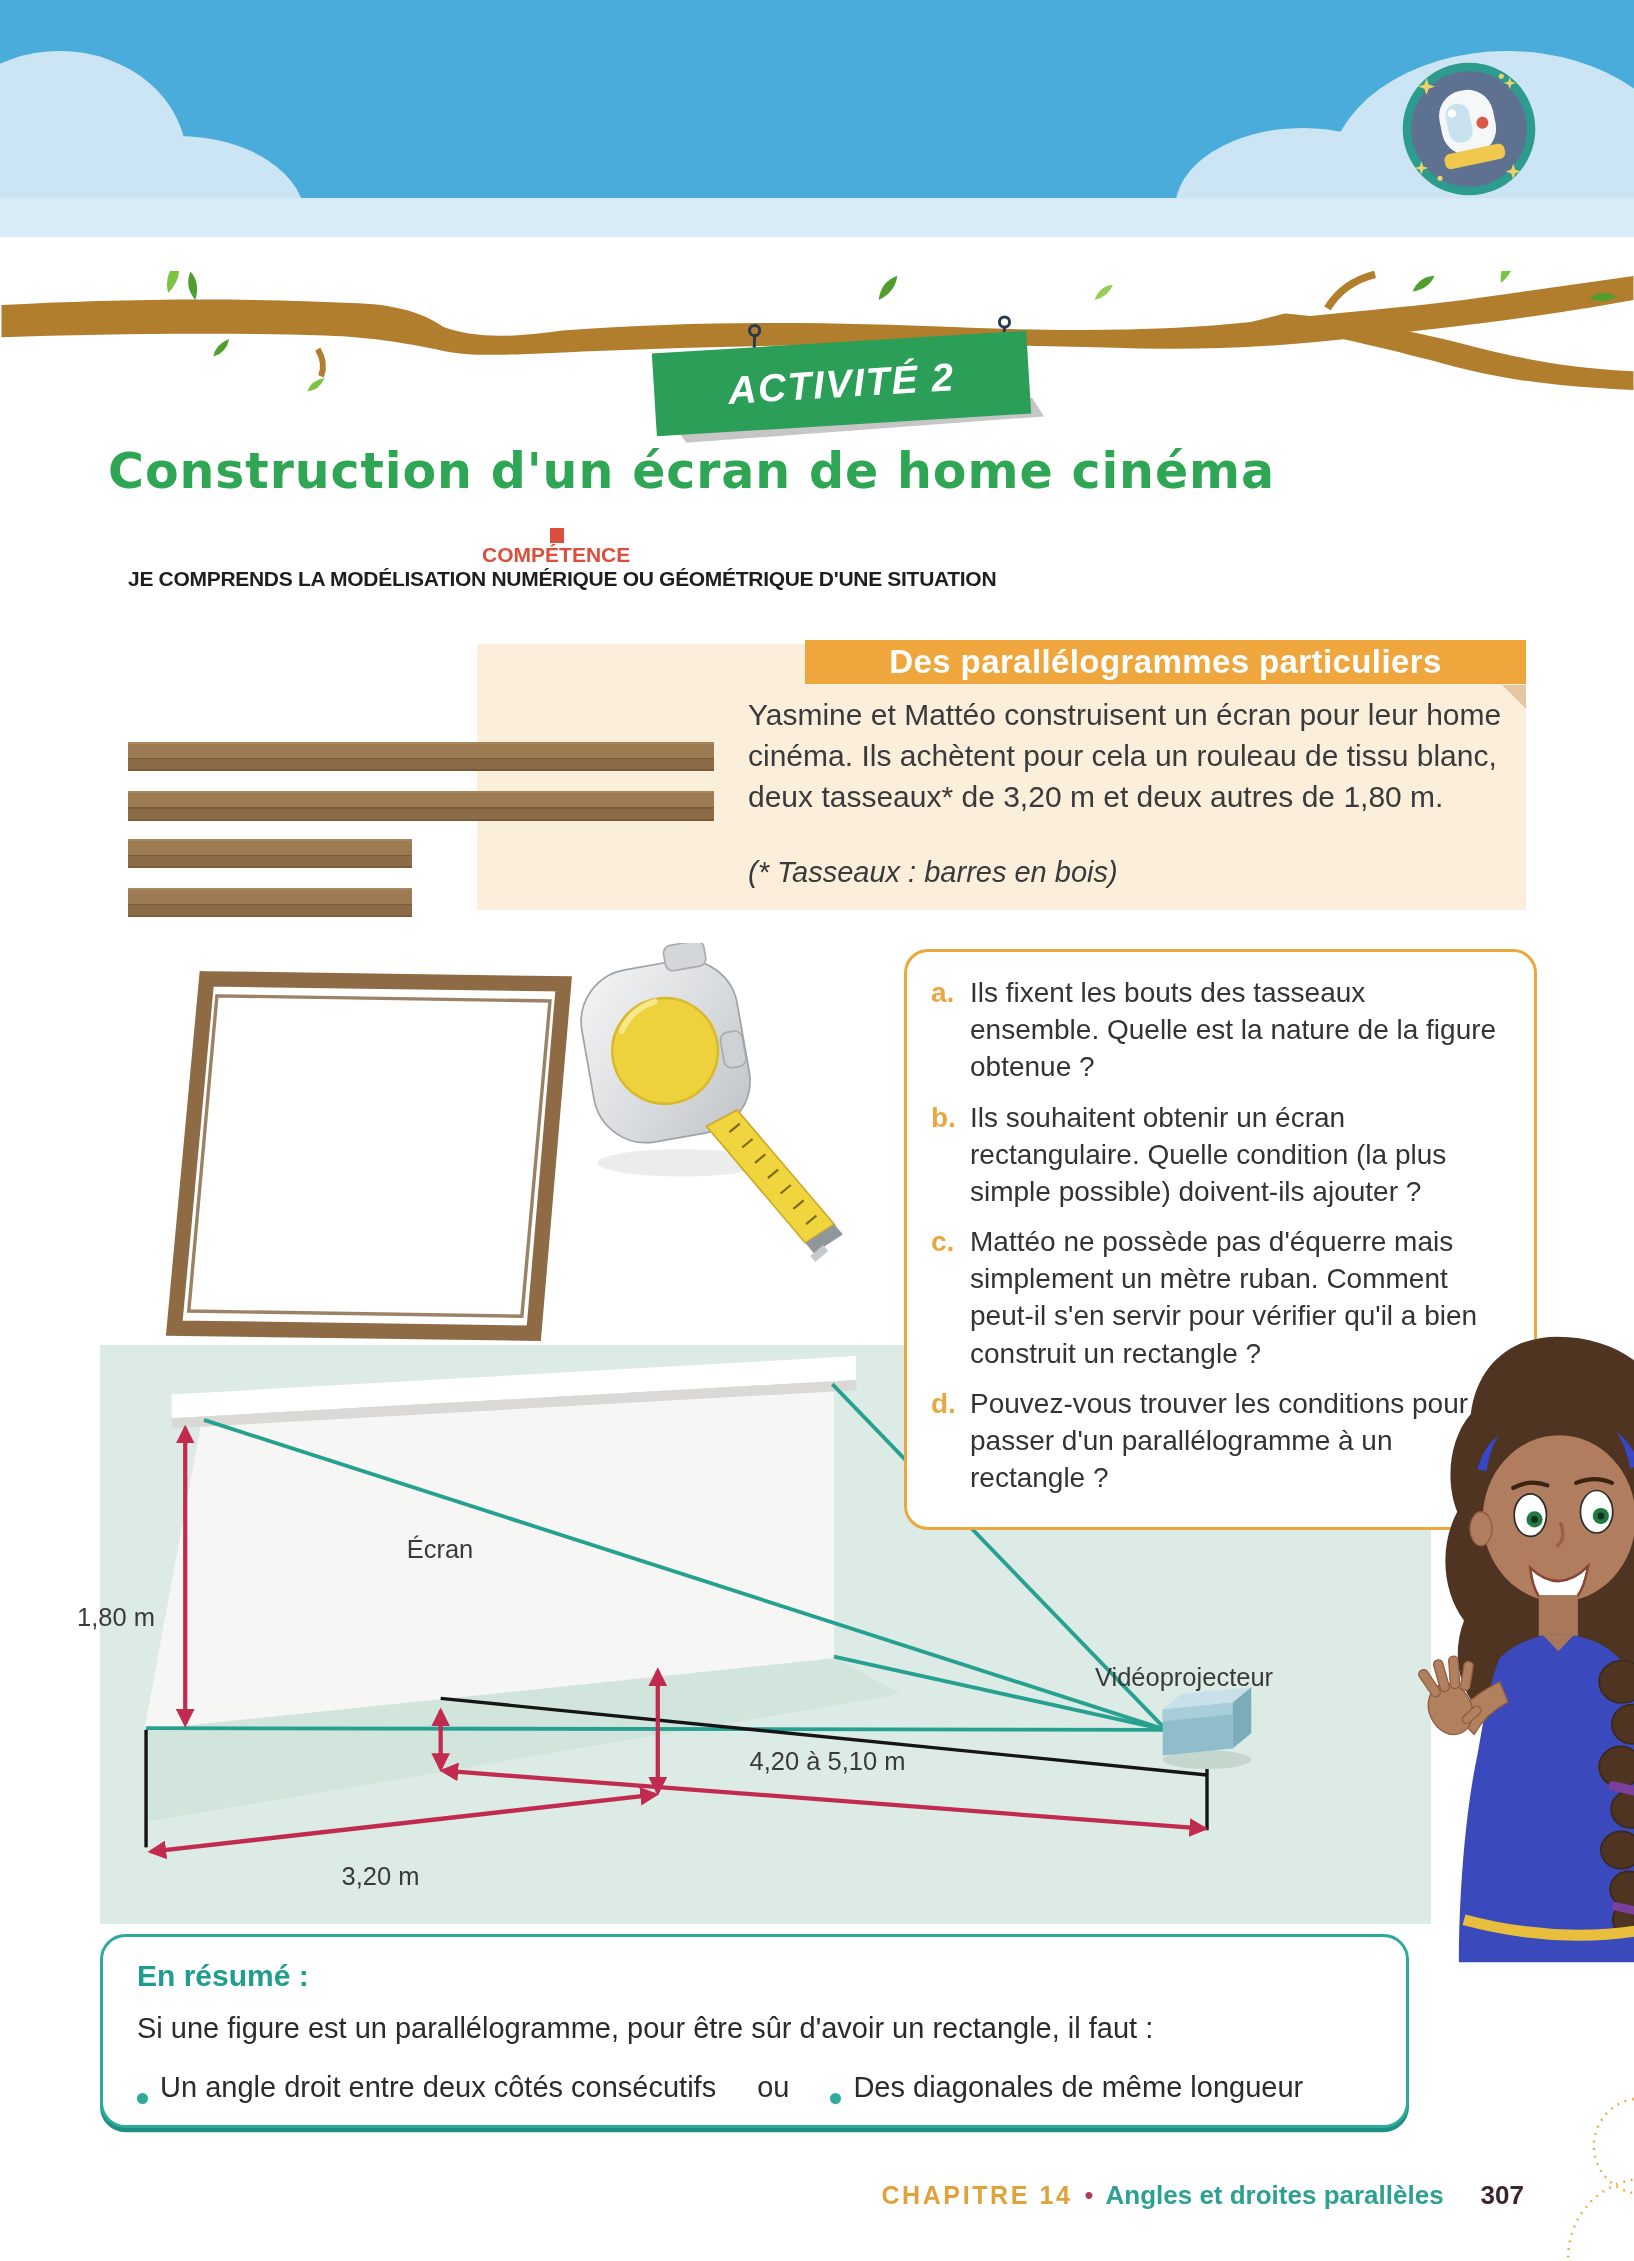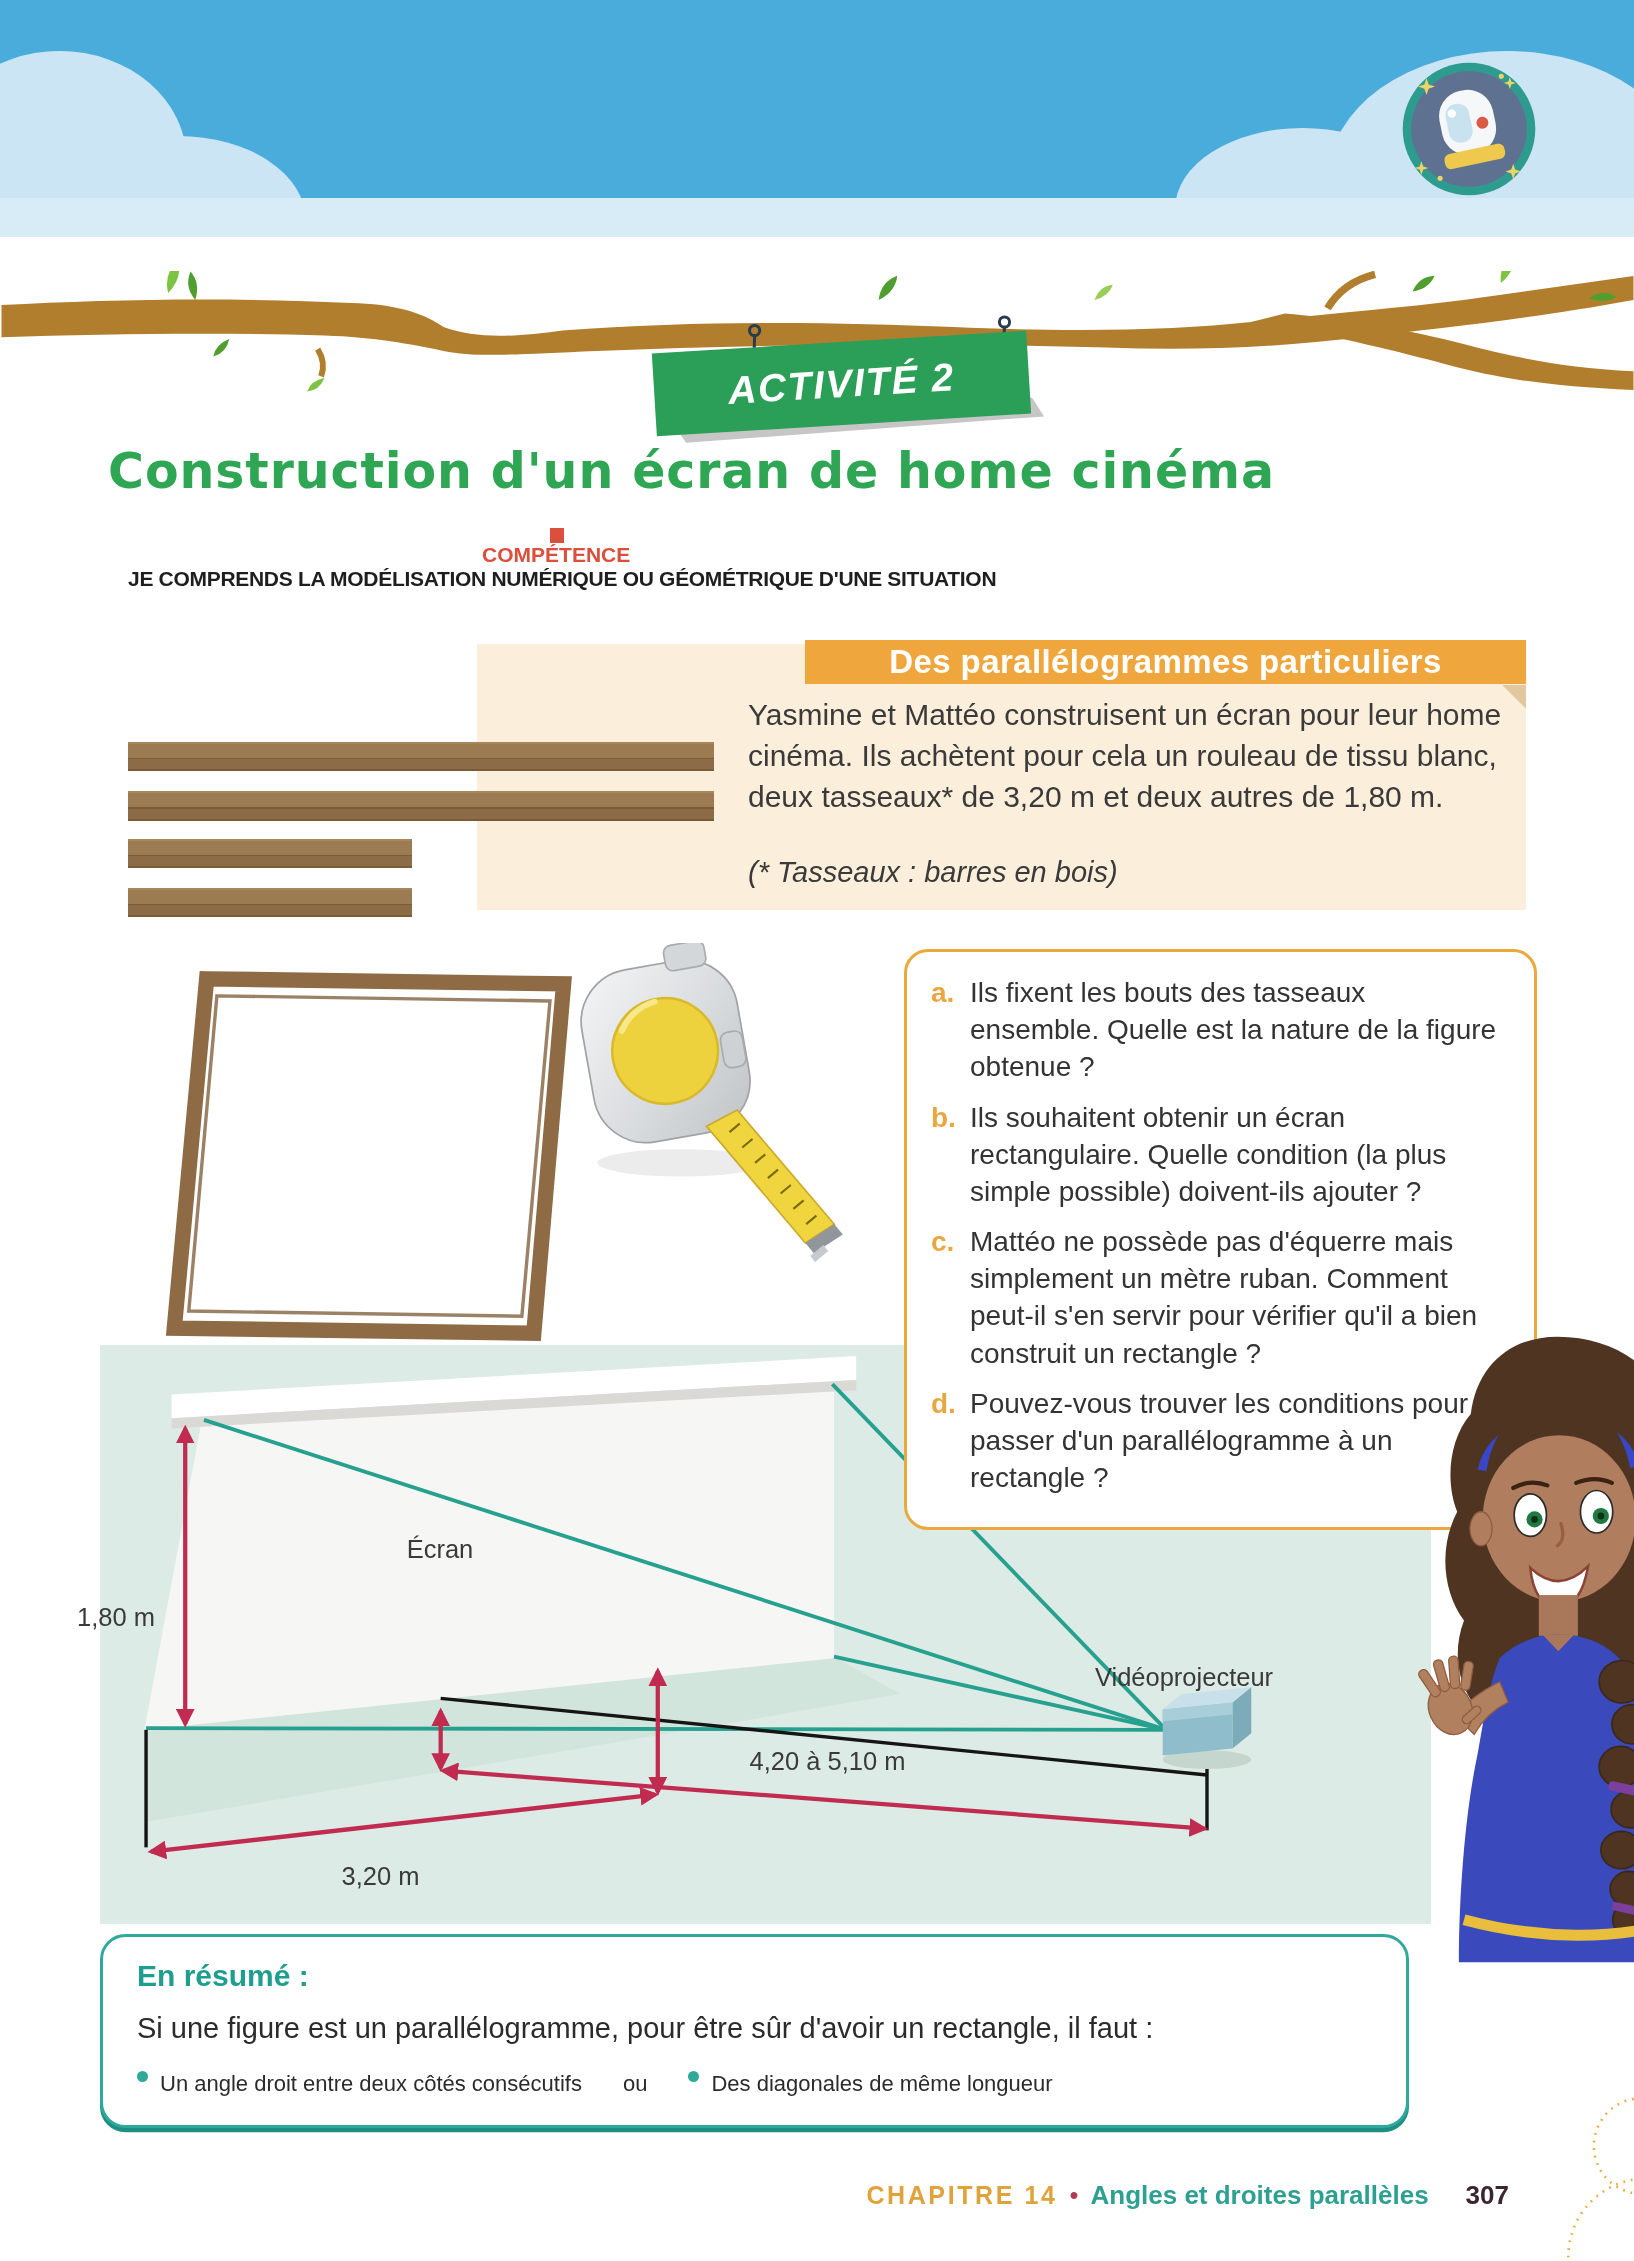--- a/index.html
+++ b/index.html
@@ -49,26 +49,26 @@
   
   .mint{left:100px;top:1345px;width:1331px;height:579px;background:#DCEBE5;z-index:1;}
   .dialabel{z-index:3;font-size:25.5px;color:#3A3A3A;text-align:center;}
 
   
   .summary{left:100px;top:1934px;width:1309px;height:194px;background:#fff;border:3.4px solid #2FA99A;
            border-radius:25.5px;box-shadow:0 4.3px 0 #1E8F82;z-index:4;box-sizing:border-box;
            padding:22px 34px;}
   .sum-title{color:#1F9E8F;font-weight:700;font-size:30px;}
   .sum-text{color:#2B2B2B;font-size:29px;margin-top:19px;}
-  .sum-row{display:flex;align-items:flex-start;margin-top:25.5px;font-size:22px;color:#2B2B2B;}
+  .sum-row{display:flex;align-items:flex-end;margin-top:25.5px;font-size:29px;color:#2B2B2B;}
   .dot{display:inline-block;width:11px;height:11px;border-radius:50%;background:#2FA99A;margin-right:12px;}
   .sum-ou{margin:0 41px;}
 
   
-  .footer{right:126px;top:2180px;display:flex;align-items:baseline;z-index:3;justify-content:flex-end;}
+  .footer{right:111px;top:2180px;display:flex;align-items:baseline;z-index:3;justify-content:flex-end;}
   .f-chap{color:#E0A23B;font-weight:700;font-size:25px;letter-spacing:2.6px;}
   .f-sep{color:#B03A52;font-size:25.5px;margin:0 12px;}
   .f-title{color:#2EA092;font-weight:700;font-size:26px;}
   .f-num{color:#3A2530;font-weight:700;font-size:26px;margin-left:37px;}
 
   svg{display:block;}
 </style>
 </head>
 <body>
 

